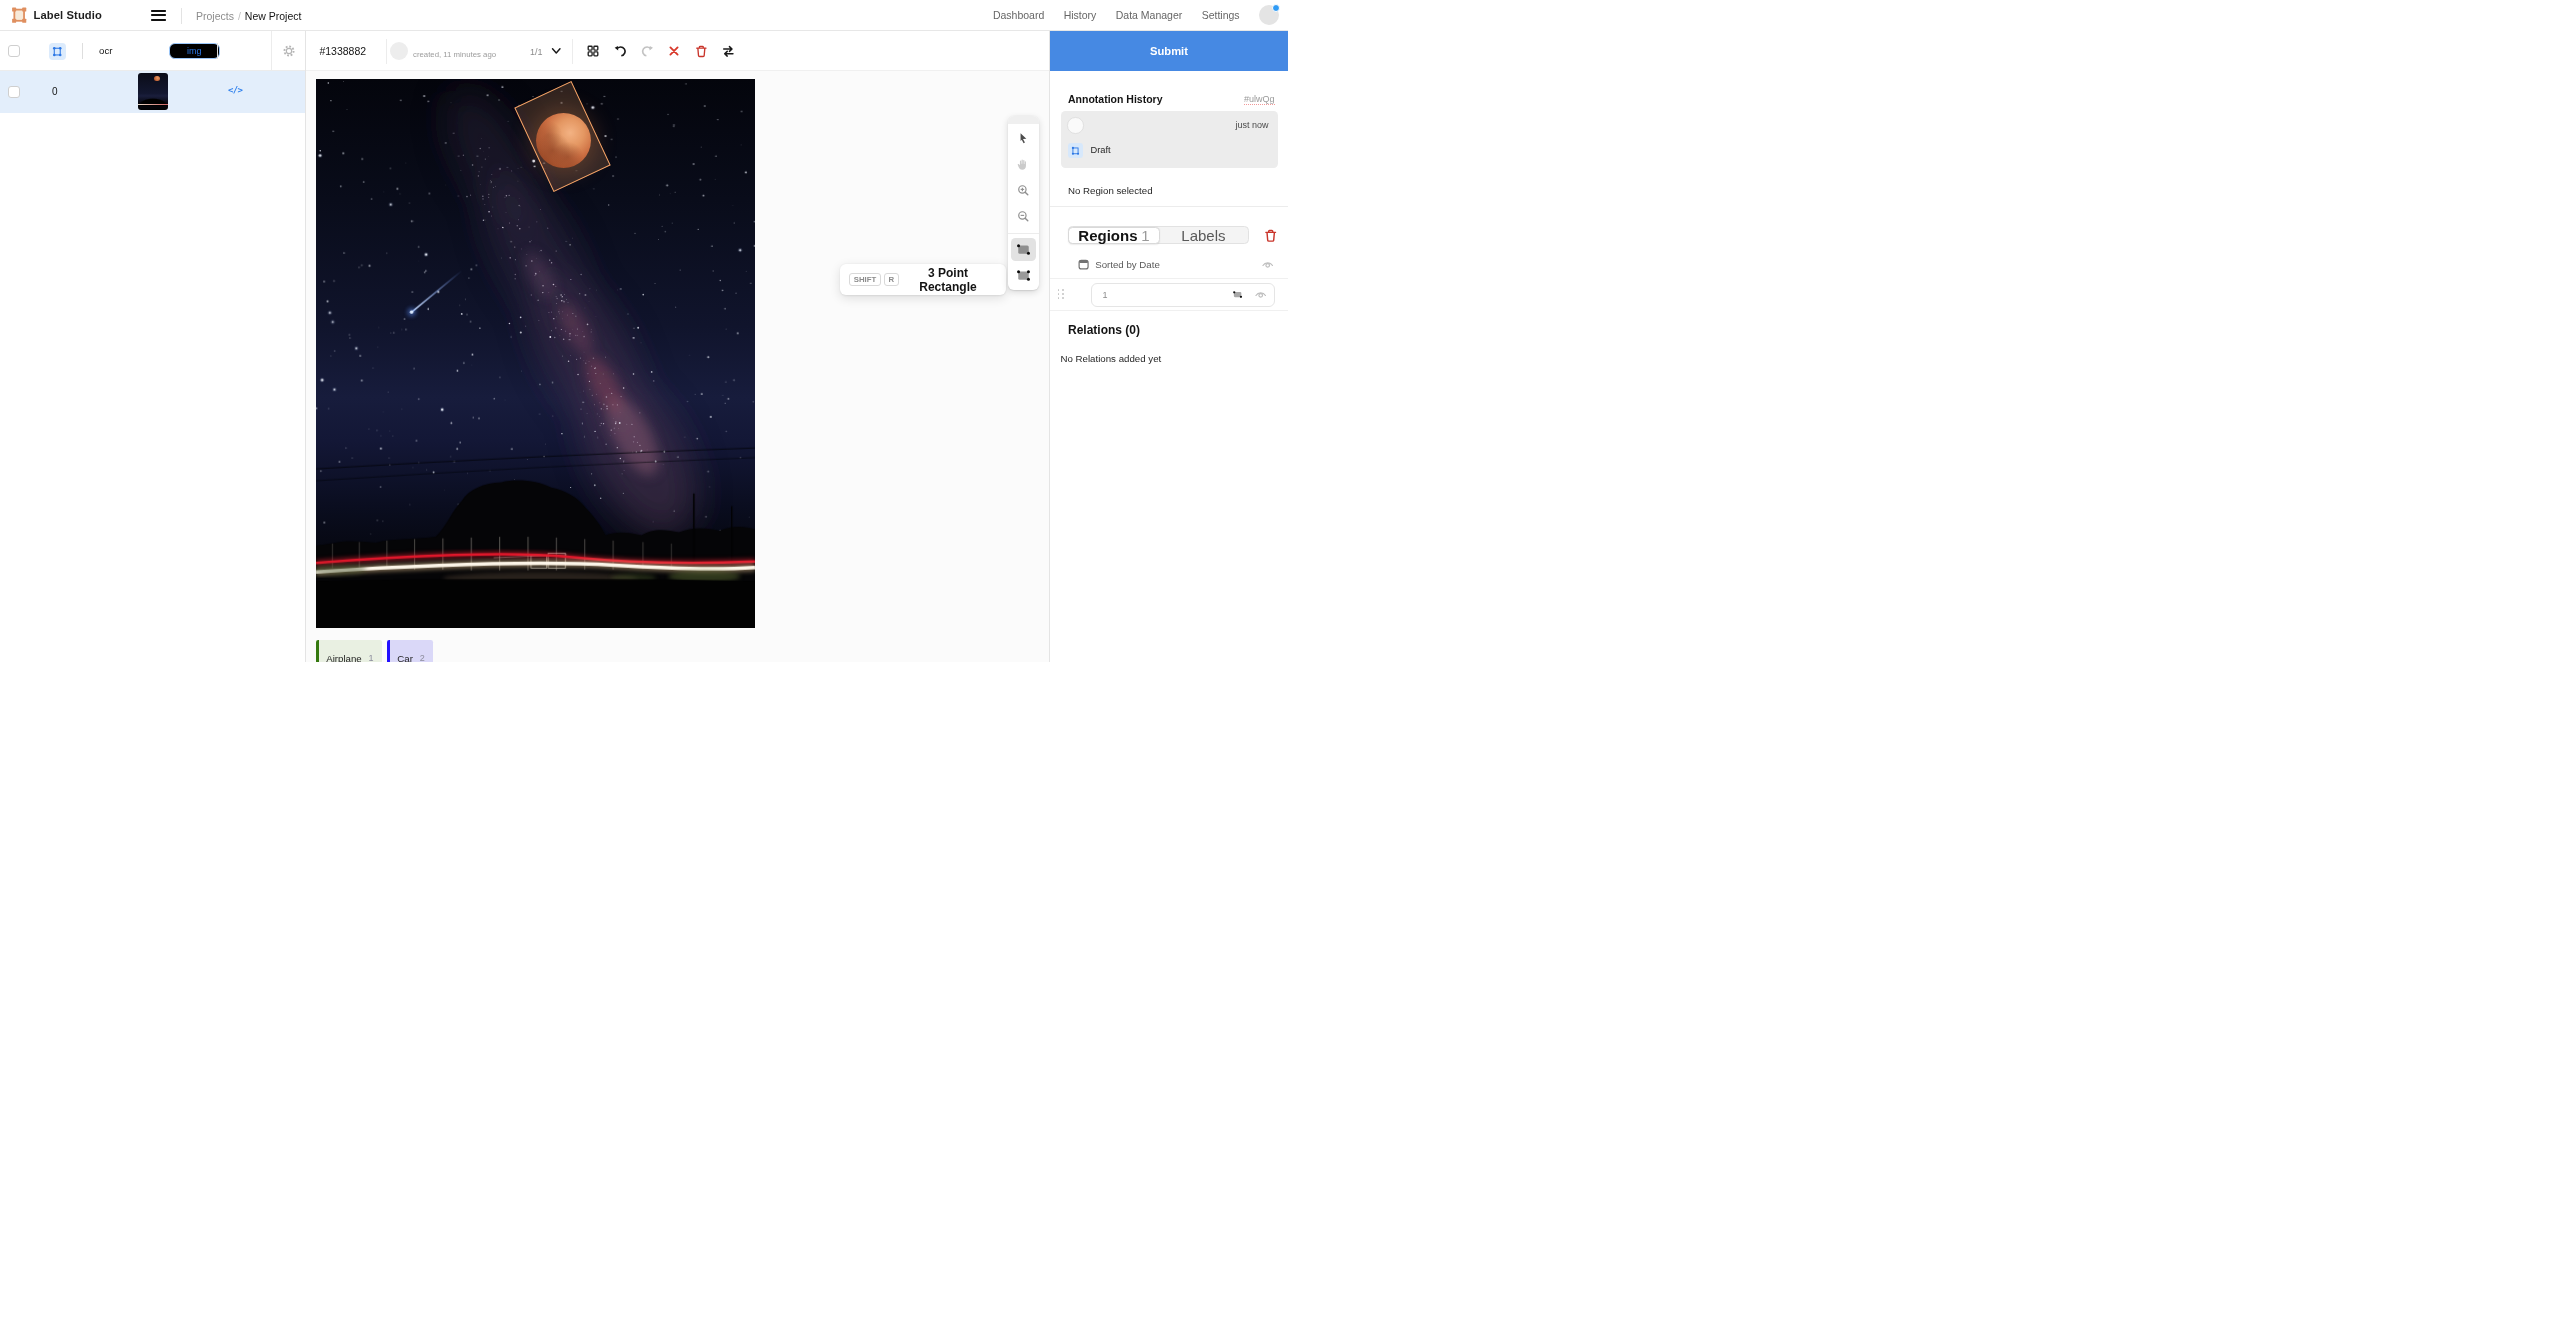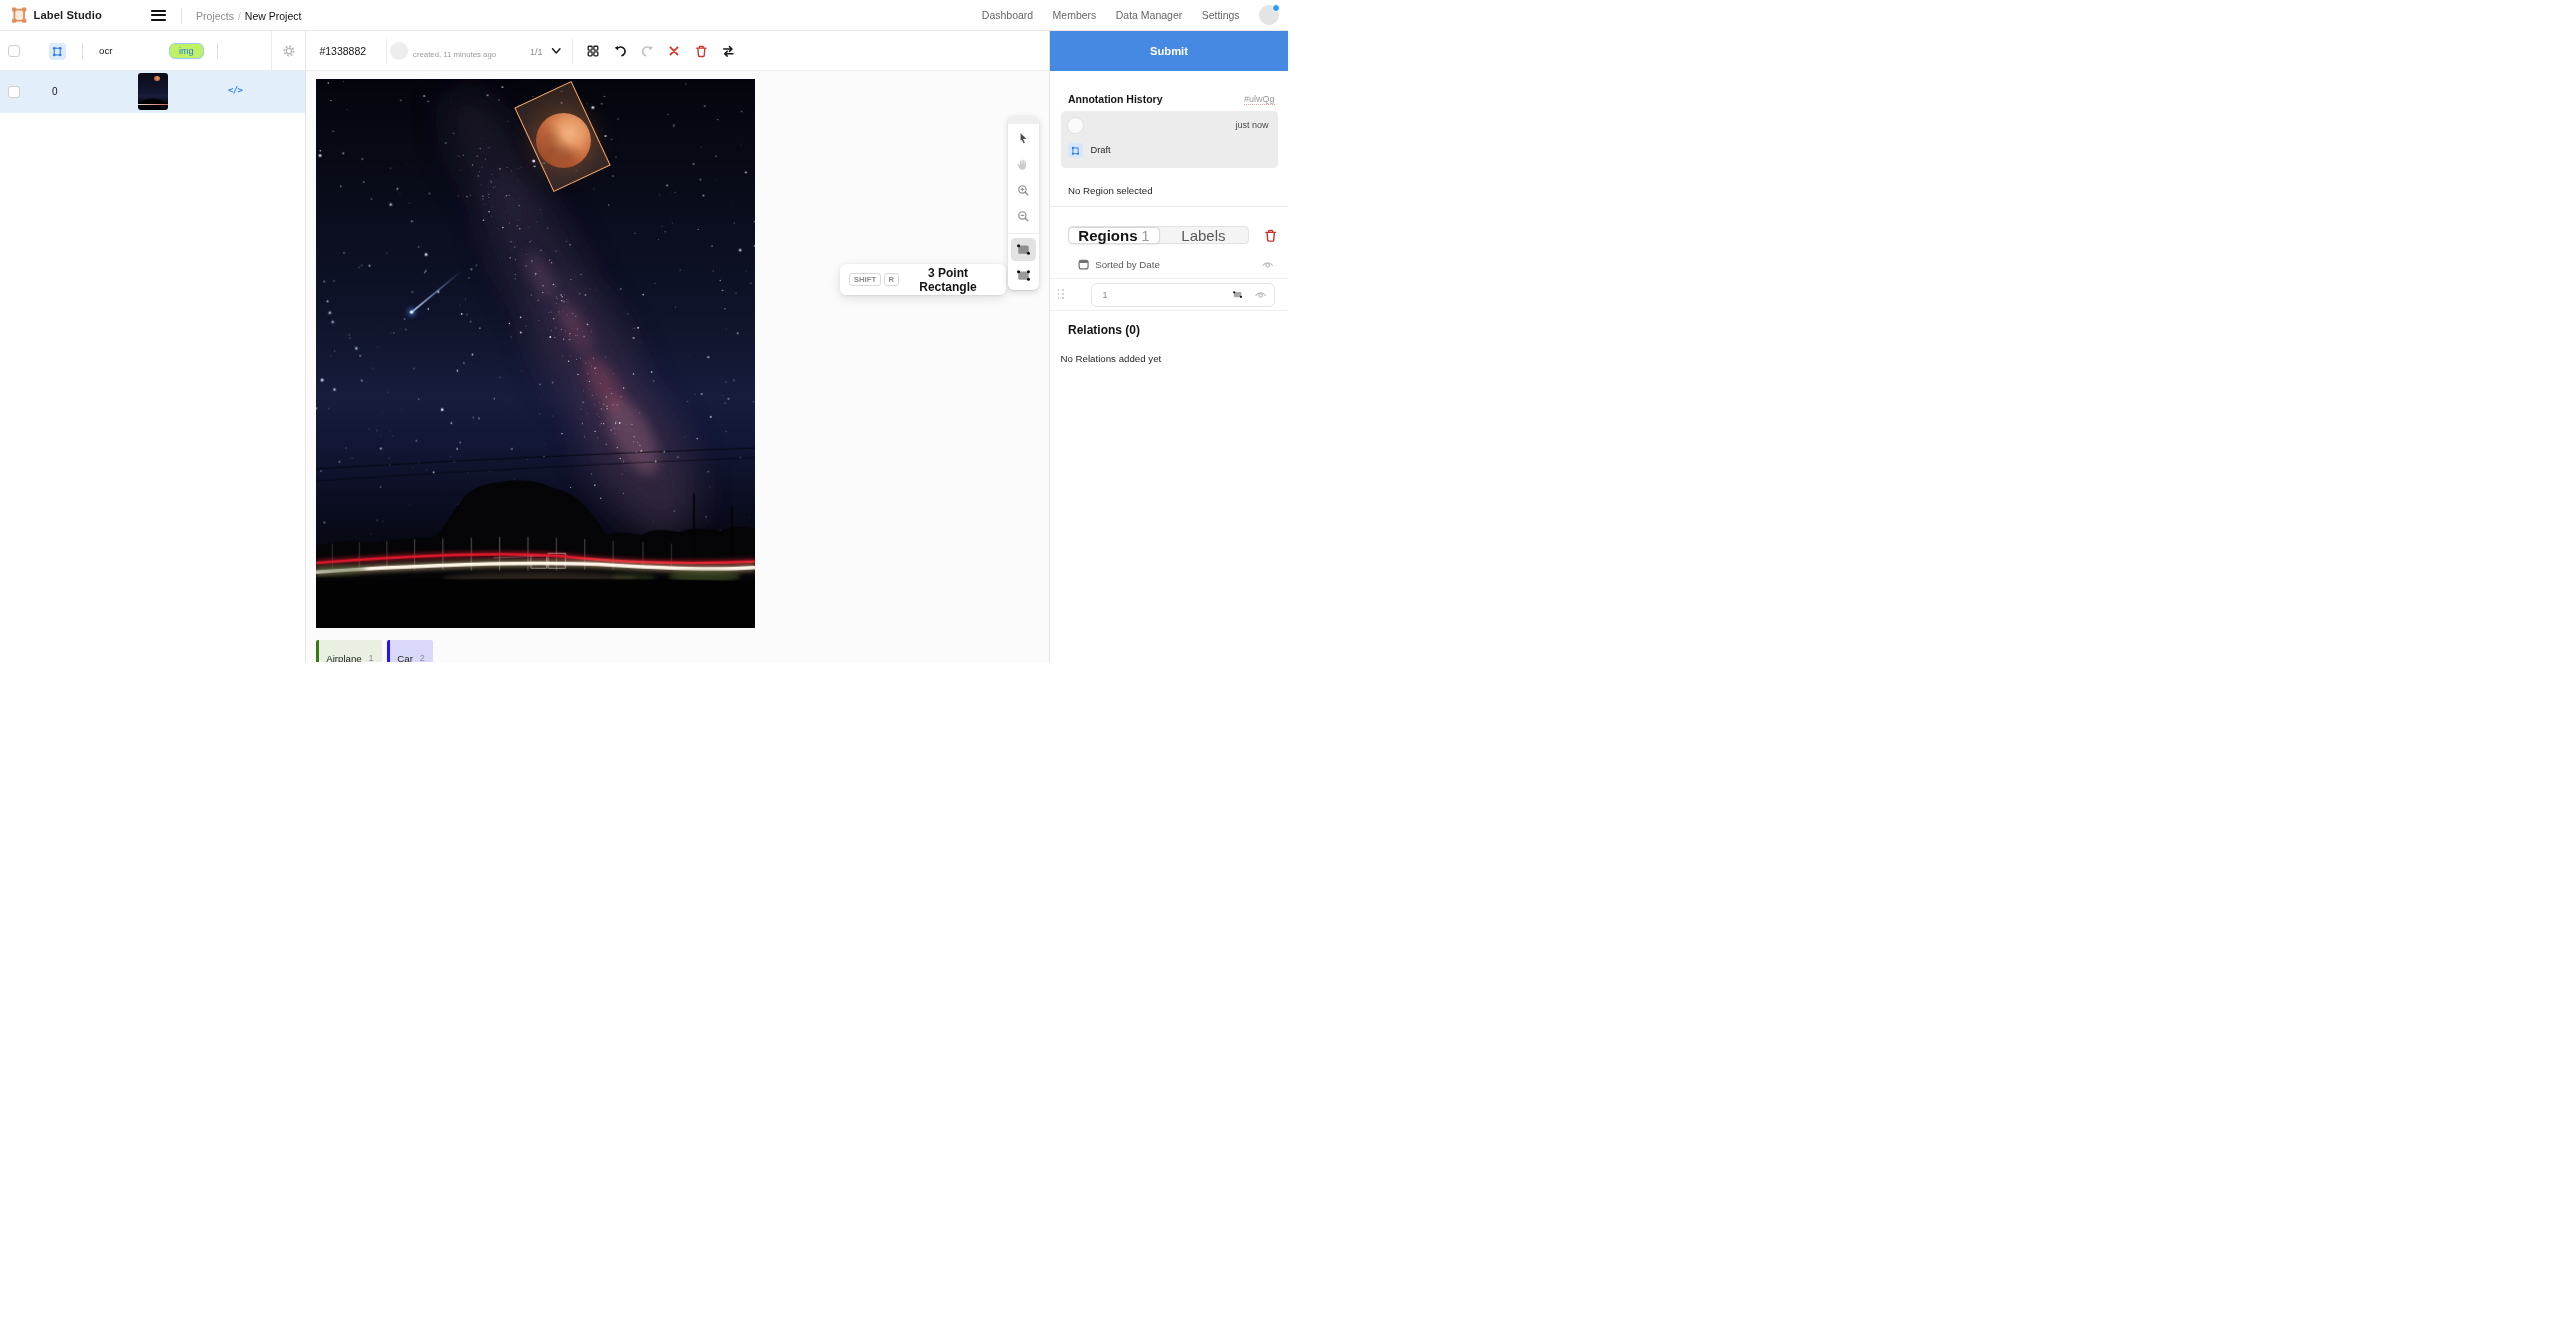--- a/index.html
+++ b/index.html
@@ -33,21 +33,21 @@
   .main { flex:1; position:relative; background:#fbfbfb; min-width:0; }
   .panel { width:239px; flex:0 0 239px; border-left:0.7px solid #e4e4e4; background:#fff; }
 
   
   .sb-header { height:40px; border-bottom:0.7px solid #ececec; position:relative; background:#fff; }
   .checkbox { width:12px; height:12px; border:0.7px solid #cfcfcf; border-radius:3px; background:#fff; cursor:pointer; }
   .sb-check { position:absolute; left:7.5px; top:14px; }
   .sb-boxicon { position:absolute; left:49px; top:12px; width:17px; height:17px; border-radius:3.7px; background:#dcebfc; display:flex; align-items:center; justify-content:center; cursor:pointer; }
   .sb-vline1 { position:absolute; left:82px; top:12px; width:0.7px; height:16.4px; background:#dedede; }
   .sb-ocr { position:absolute; left:99px; top:14px; font-size:9.7px; color:#141414; }
-  .sb-imgpill { position:absolute; left:169px; top:12px; height:15.7px; padding:0 9px; border:0.7px solid #9cc8fb; border-radius:6px; background:#bef264; color:#2b77e5; font-size:9px; line-height:14px; cursor:pointer; }
+  .sb-imgpill { position:absolute; left:169px; top:12px; height:15.7px; padding:0 17px; border:0.7px solid #9cc8fb; border-radius:6px; background:#000000; color:#2b77e5; font-size:9px; line-height:14px; cursor:pointer; }
   .sb-vline2 { position:absolute; left:217px; top:12px; width:0.7px; height:16.4px; background:#dedede; }
   .sb-gearcol { position:absolute; right:0; top:0; width:34px; height:40px; border-left:0.7px solid #ececec; display:flex; align-items:center; justify-content:center; }
   .sb-row { height:42px; background:#e3eefb; position:relative; cursor:pointer; }
   .sb-row .checkbox { position:absolute; left:7.5px; top:15px; }
   .sb-row-num { position:absolute; left:52px; top:15px; font-size:10px; color:#141414; }
   .thumb { position:absolute; left:138px; top:2.2px; width:30px; height:37px; border-radius:3px; overflow:hidden; background:linear-gradient(180deg,#0a0c18 0%,#131730 55%,#1a1e3c 62%,#070812 80%,#020203 100%); }
   .thumb-moon { position:absolute; left:16.4px; top:3px; width:5.2px; height:5.2px; border-radius:50%; background:radial-gradient(circle at 60% 40%, #e89a64, #a5431f); }
   .thumb-trail { position:absolute; left:0; top:31px; width:30px; height:1.2px; background:linear-gradient(90deg,rgba(255,240,220,.9),rgba(255,120,120,.8)); }
   .thumb-trees { position:absolute; left:0; top:25px; width:30px; height:7.5px; background:radial-gradient(ellipse at 50% 100%, #000 60%, transparent 70%); }
   .sb-code { position:absolute; left:228px; top:14px; font-size:9px; font-weight:bold; color:#2f80ed; letter-spacing:-0.7px; cursor:pointer; font-family:"DejaVu Sans Mono", monospace; }
@@ -153,21 +153,21 @@
         <i></i>
       </div>
     <div class="nav-vline"></div>
     <div class="breadcrumb">
       <span class="bc-parent">Projects</span>
       <span class="bc-sep">/</span>
       <span class="bc-current">New Project</span>
     </div>
     <nav class="nav-right">
       <span class="nav-item">Dashboard</span>
-      <span class="nav-item">Members</span>
+      <span class="nav-item">History</span>
       <span class="nav-item">Data Manager</span>
       <span class="nav-item">Settings</span>
       <div class="nav-avatar"></div>
     </nav>
   </header>
 
   <div class="cols">
 
     <aside class="sidebar">
       <div class="sb-header">

